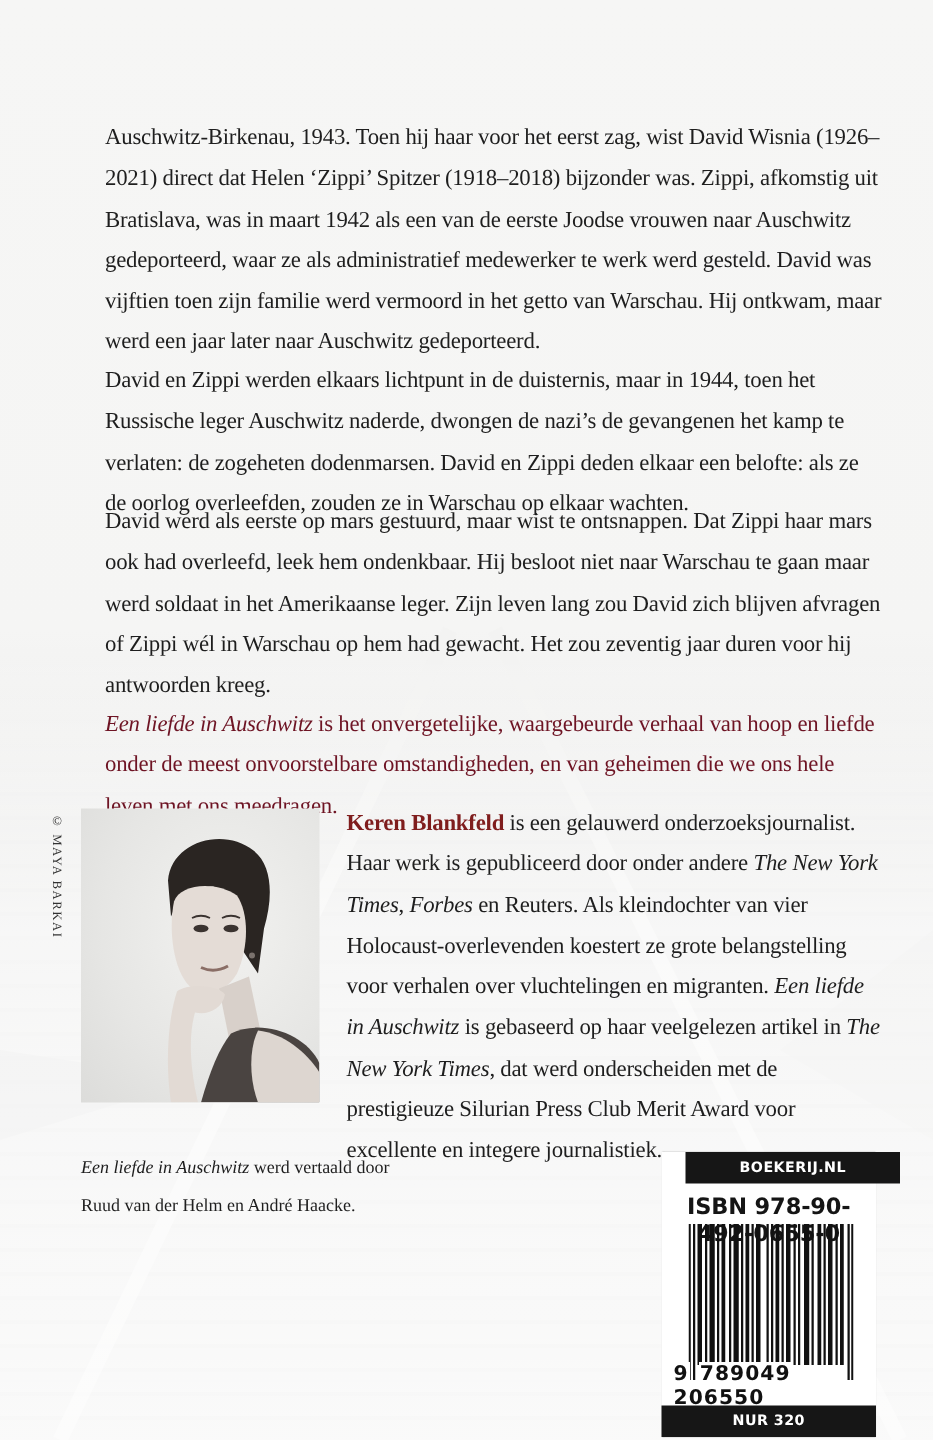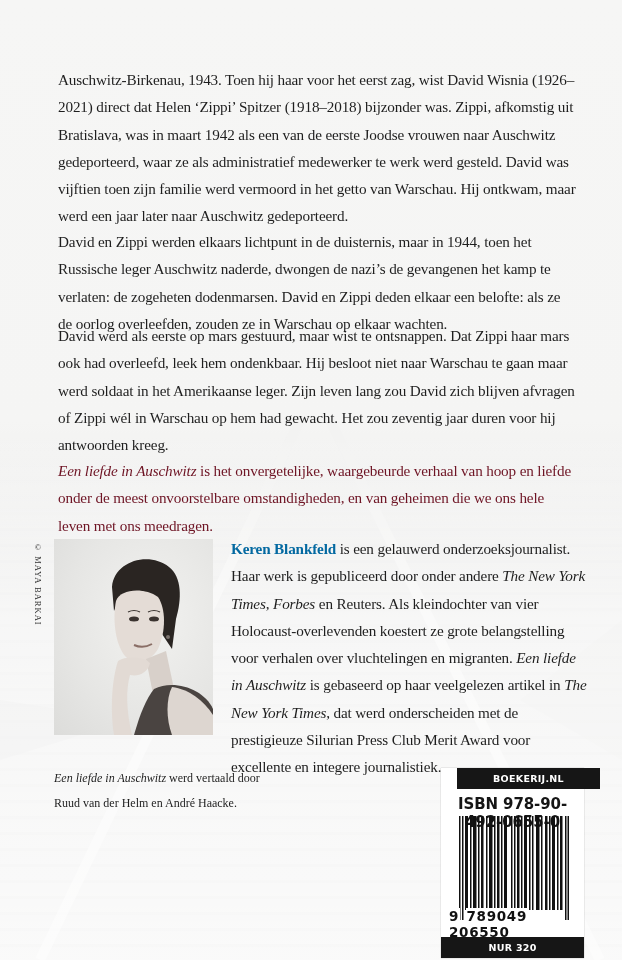--- a/index.html
+++ b/index.html
@@ -16,39 +16,39 @@
       linear-gradient(to bottom, #f6f6f5 0px, #f5f5f4 420px, rgba(240,240,239,0.9) 520px, rgba(226,226,225,0.6) 640px, rgba(222,222,221,0.2) 960px),
       repeating-linear-gradient(to bottom, #dcdcdb 0px, #dcdcdb 3px, #e6e6e5 3px, #e8e8e7 16px),
       #e2e2e1;
     z-index: 0;
   }
   .bg svg { position: absolute; left: 0; top: 0; }
   .content { position: absolute; left: 0; top: 0; width: 622px; height: 960px; z-index: 1; }
   .para {
     position: absolute; left: 54px; width: 520px;
     font-size: 15.2px; line-height: 27.3px; letter-spacing: -0.15px;
-    margin: 4px;
+    margin: 16px;
   }
   .para.red { color: #6e1424; }
   .para em, .bio em, .credit em { font-style: italic; }
   .photo {
     position: absolute; left: 54px; top: 539px; width: 159px; height: 196px;
     background: radial-gradient(ellipse at 60% 40%, #f2f2f0 0%, #e6e6e4 60%, #dcdcda 100%);
     overflow: hidden;
   }
   .photo-credit {
     position: absolute; left: 33px; top: 542px;
     writing-mode: vertical-rl;
     font-size: 8.5px; letter-spacing: 1px; color: #333;
   }
   .bio {
     position: absolute; left: 231px; top: 535px; width: 360px;
     font-size: 15.2px; line-height: 27.3px; margin: 0; letter-spacing: -0.15px;
   }
-  .bio .author { color: #0369a1; font-weight: bold; }
+  .bio .author { color: #7f1d1d; font-weight: bold; }
   .credit {
     position: absolute; left: 54px; top: 766px; width: 340px;
     font-size: 12px; line-height: 25px; margin: 0;
   }
   .isbn-box {
     position: absolute; left: 441px; top: 768px; width: 143px; height: 190px;
     background: #ffffff; box-shadow: 0 0 1px #999;
     font-family: "DejaVu Sans", "Liberation Sans", sans-serif;
   }
   .isbn-box .band {

